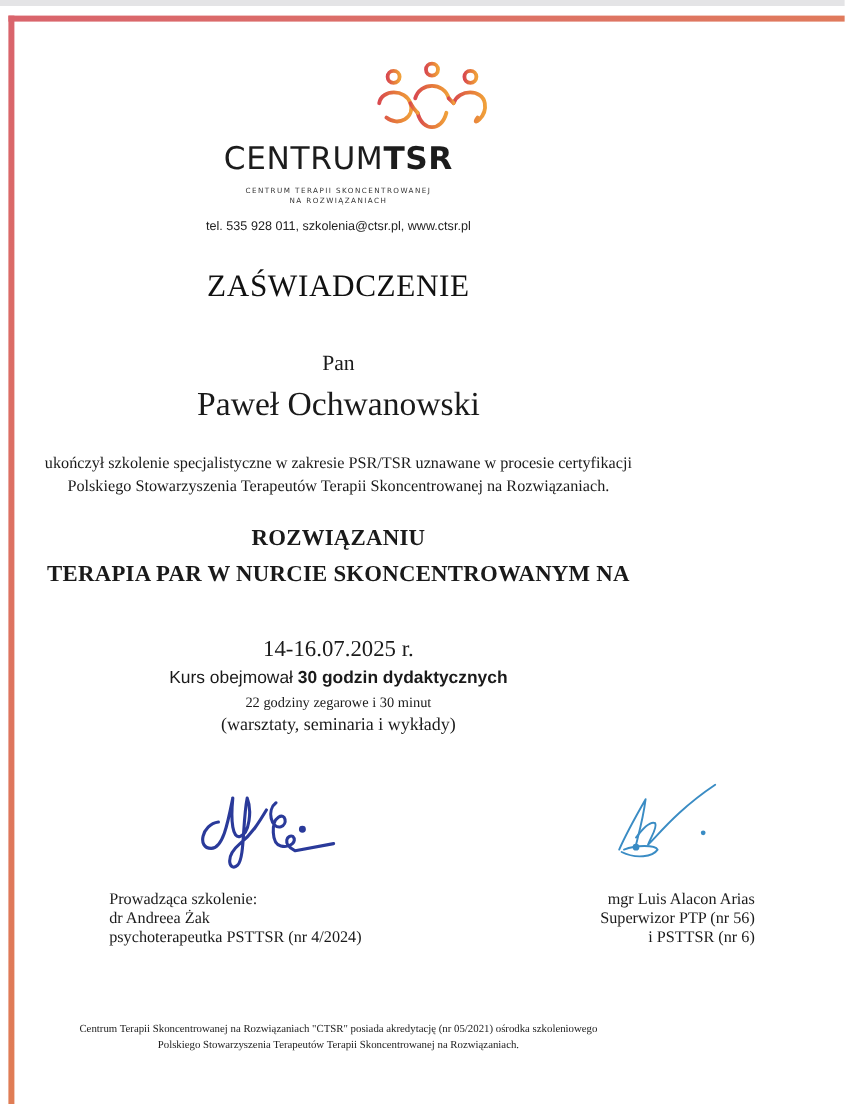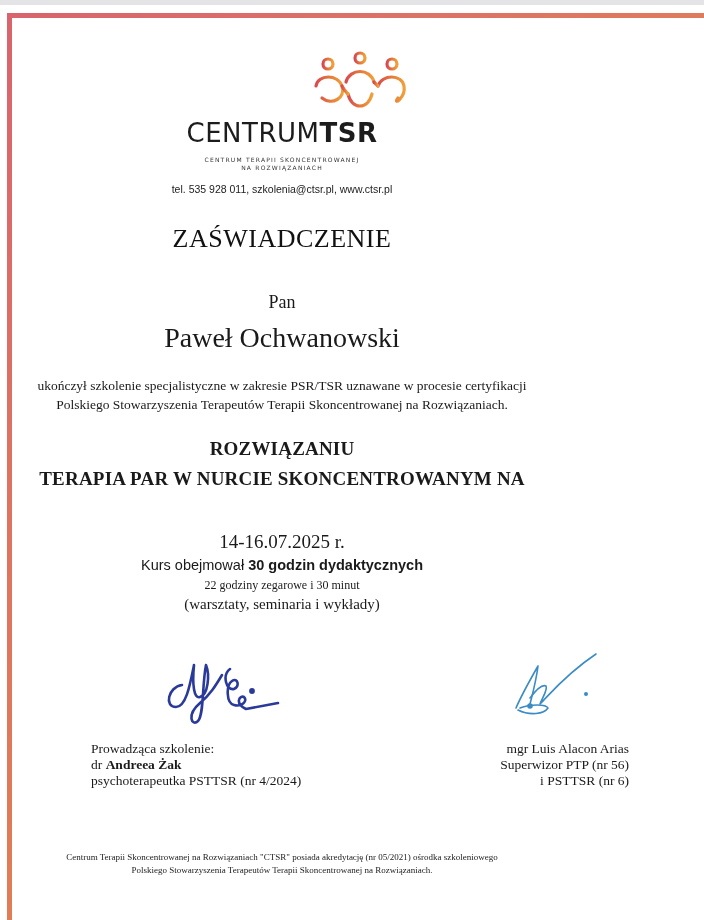--- a/index.html
+++ b/index.html
@@ -36,21 +36,21 @@
     .hours-sub { top: 578px; font-family: "Liberation Serif", serif; font-size: 12px; }
     .scope { top: 596px; font-family: "Liberation Serif", serif; font-size: 15px; }
     .sig-left-img { position: absolute; left: 160px; top: 655px; width: 125px; height: 75px; }
     .sig-right-img { position: absolute; left: 510px; top: 650px; width: 95px; height: 70px; }
     .signer-left {
       position: absolute; left: 91px; top: 741px; font-family: "Liberation Serif", serif; font-size: 13.5px; line-height: 16px; text-align: left;
     }
     .signer-right {
       position: absolute; right: 75px; top: 741px; font-family: "Liberation Serif", serif; font-size: 13.5px; line-height: 16px; text-align: right;
     }
-    .signer-left b { font-weight: bold; margin-top: 28px; }
+    .signer-left b { font-weight: normal; margin-top: 28px; }
     .footer { top: 851px; font-family: "Liberation Serif", serif; font-size: 9px; line-height: 13px; color: #222; }
     .line { display: block; }
   </style>
 </head>
 <body>
 
 <div class="topstrip"></div>
 <div class="frame-top"></div>
 <div class="frame-left"></div>
 

